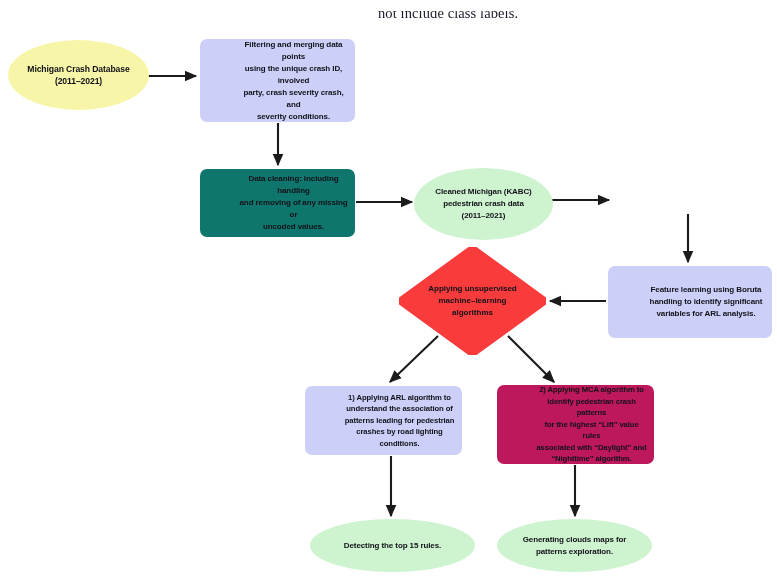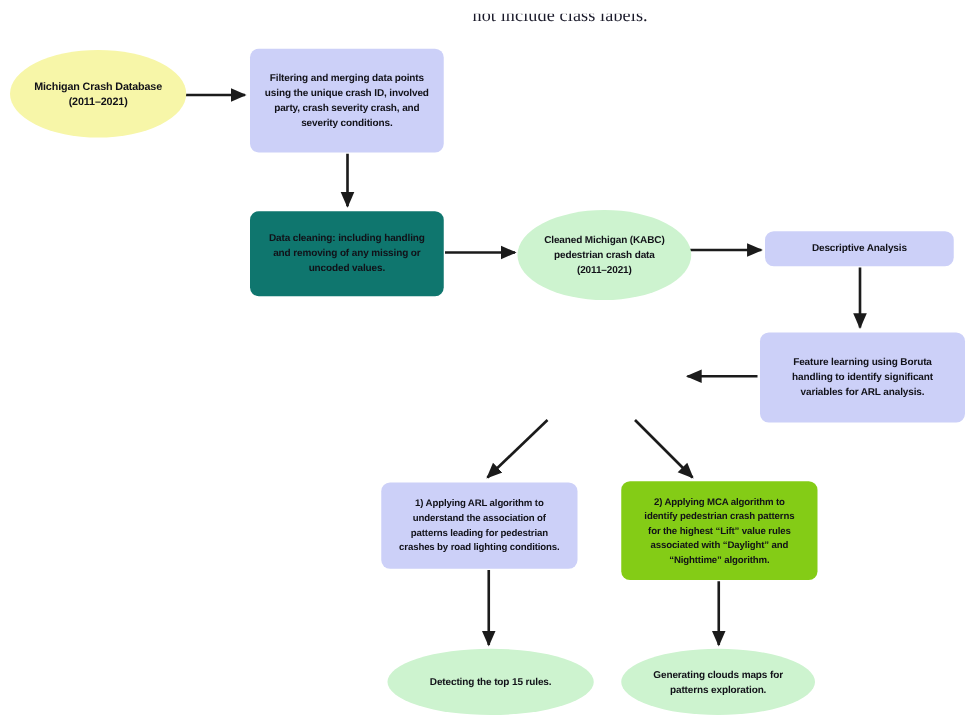--- a/index.html
+++ b/index.html
@@ -48,20 +48,21 @@
     display: block;
     width: 100%;
     padding: 0 6px;
     box-sizing: border-box;
   }
   .ellipse {
     border-radius: 50%;
   }
   .rect {
     border-radius: 7px;
+    padding-left: 32px;
   }
   .diamond-wrap {
     position: absolute;
   }
   .diamond-shape {
     position: absolute;
     left: 0; top: 0;
     width: 100%; height: 100%;
   }
   .diamond-text {
@@ -137,43 +138,53 @@
   </div>
 
   <div class="node ellipse" style="left:414px; top:157px; width:139px; height:72px; background:#cdf3cf; font-size:8.0px; line-height:1.5;">
     <span class="label">
       <span>Cleaned Michigan (KABC)</span><br>
       <span>pedestrian crash data</span><br>
       <span>(2011–2021)</span>
     </span>
   </div>
 
-  <div class="node rect" style="left:612px; top:174px; width:151px; height:28px; background:#ccd0f8; font-size:8.0px; line-height:1.4;">
-    <span class="label">Descriptive Analysis</span>
-  </div>
 
   <div class="node rect" style="left:608px; top:255px; width:164px; height:72px; background:#ccd0f8; font-size:8.0px; line-height:1.5;">
     <span class="label">
       <span>Feature learning using Boruta</span><br>
       <span>handling to identify significant</span><br>
       <span>variables for ARL analysis.</span>
     </span>
   </div>
 
+  <div class="diamond-wrap" style="left:399px; top:236px; width:147px; height:108px;">
+    <svg class="diamond-shape" viewBox="0 0 147 108">
+      <path d="M73.5 2 L145 54 L73.5 106 L2 54 Z" fill="#fa3b3b" stroke="none" stroke-linejoin="round" style="paint-order:stroke;"></path>
+      <path d="M73.5 2 L145 54 L73.5 106 L2 54 Z" fill="none" stroke="#fa3b3b" stroke-width="8" stroke-linejoin="round"></path>
+    </svg>
+    <div class="diamond-text" style="font-size:8.0px; line-height:1.5;">
+      <span>
+        <span>Applying unsupervised</span><br>
+        <span>machine–learning</span><br>
+        <span>algorithms</span>
+      </span>
+    </div>
+  </div>
 
   <div class="node rect" style="left:305px; top:375px; width:157px; height:69px; background:#ccd0f8; font-size:7.7px; line-height:1.5;">
     <span class="label">
       <span>1) Applying ARL algorithm to</span><br>
       <span>understand the association of</span><br>
       <span>patterns leading for pedestrian</span><br>
       <span>crashes by road lighting conditions.</span>
     </span>
   </div>
 
-  <div class="node rect" style="left:497px; top:374px; width:157px; height:79px; background:#84cc16; font-size:7.7px; line-height:1.5;">
+  <div class="node rect" style="left:497px; top:374px; width:157px; height:79px; background:#be185d; font-size:7.7px; line-height:1.5;">
     <span class="label">
       <span>2) Applying MCA algorithm to</span><br>
       <span>identify pedestrian crash patterns</span><br>
       <span>for the highest “Lift” value rules</span><br>
       <span>associated with “Daylight” and</span><br>
       <span>“Nighttime” algorithm.</span>
     </span>
   </div>
 
   <div class="node ellipse" style="left:310px; top:508px; width:165px; height:53px; background:#cdf3cf; font-size:8.0px; line-height:1.5;">

